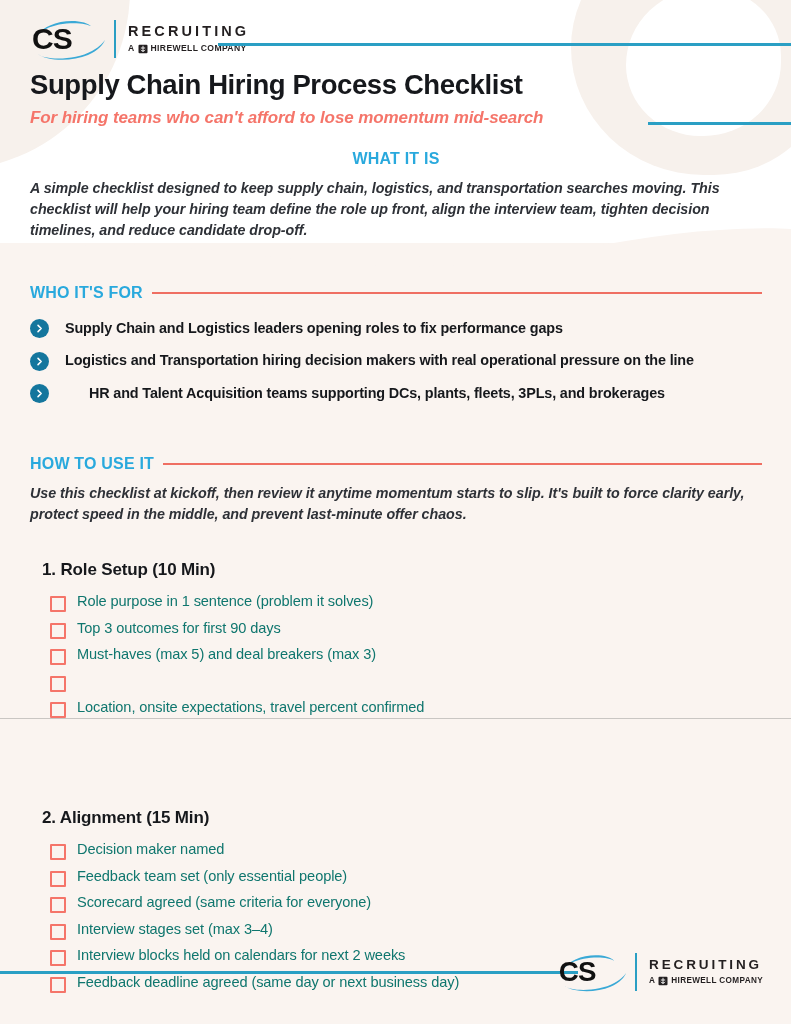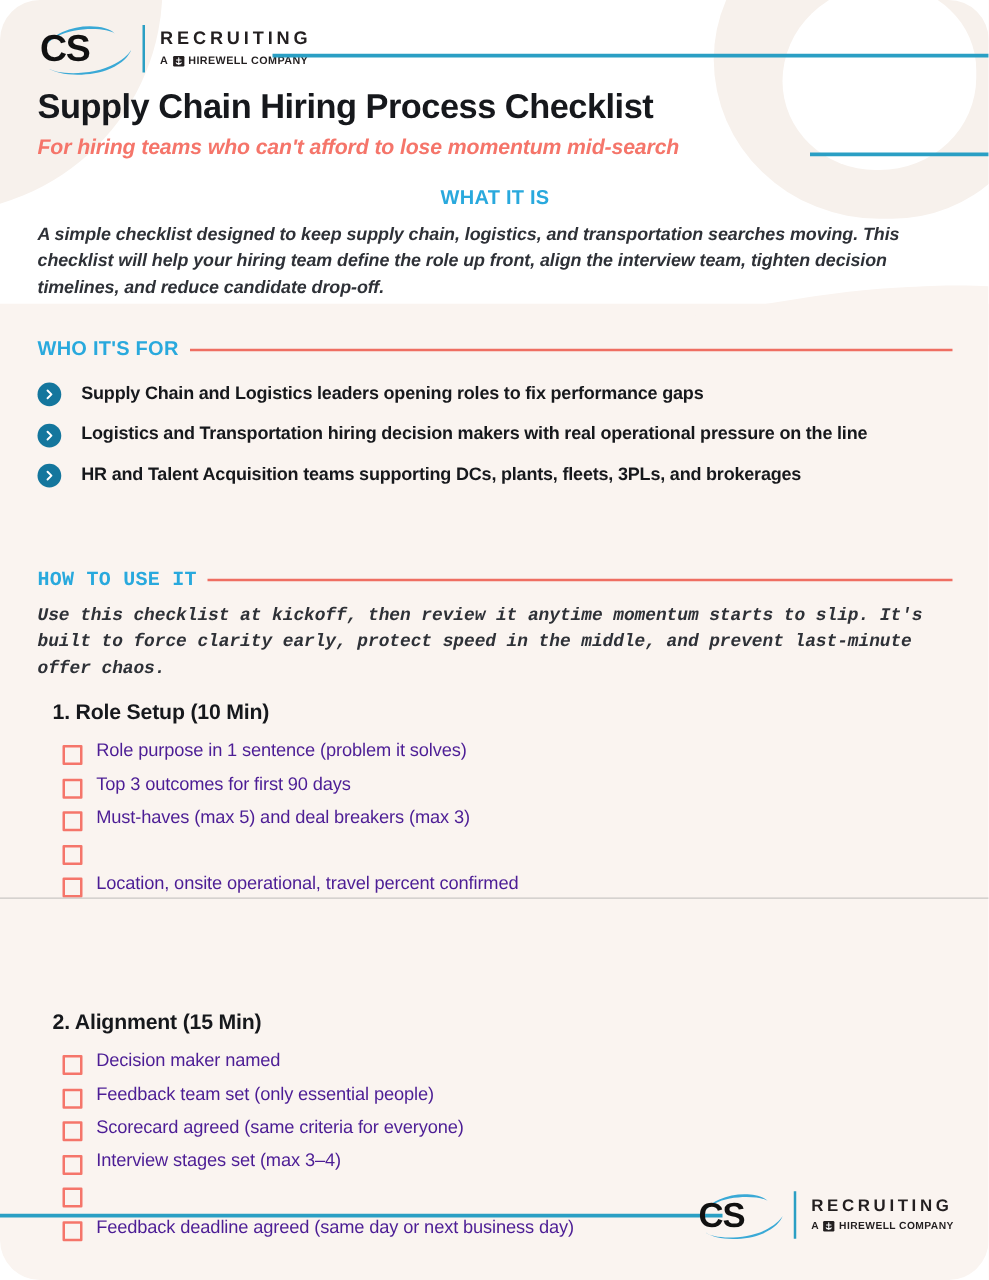--- a/index.html
+++ b/index.html
@@ -13,21 +13,20 @@
     background: #ffffff;
     overflow: hidden;
     position: relative;
   }
   .page {
     position: relative;
     width: 791px;
     height: 1024px;
     background: #ffffff;
     overflow: hidden;
-    border-radius: 32px;
   }
 
   
   .deco-layer {
     position: absolute;
     inset: 0;
     overflow: hidden;
     pointer-events: none;
   }
   .deco-topleft {
@@ -203,34 +202,34 @@
     left: 30px;
     top: 150px;
     width: 732px;
   }
   .sec-what .sec-head .label { color: #29a9dd; }
 
   
   .sec-who {
     position: absolute;
     left: 30px;
-    top: 271px;
+    top: 284px;
     width: 732px;
   }
   .who-list {
     list-style: none;
     margin: 16px 0 0 0;
     padding: 0;
   }
   .who-item {
     display: flex;
     align-items: flex-end;
     margin-bottom: 12px;
   }
-  .who-item:last-child { margin-bottom: 0; }
+  .who-item:last-child { margin-bottom: 0; gap: 24px; }
   .chev-circle {
     flex: 0 0 auto;
     width: 19px;
     height: 19px;
     border-radius: 50%;
     background: #14769d;
     display: flex;
     align-items: center;
     justify-content: center;
     margin-top: 1px;
@@ -243,21 +242,20 @@
     line-height: 1.42;
     letter-spacing: -0.15px;
   }
 
   
   .sec-how {
     position: absolute;
     left: 30px;
     top: 455px;
     width: 732px;
-    font-family: Liberation Mono, monospace;
   }
 
   
   .block {
     position: absolute;
     left: 30px;
     width: 732px;
   }
   .block-1 { top: 548px; }
   .block-2 { top: 796px; }
@@ -284,21 +282,21 @@
     height: 12px;
     border: 2px solid #f5756a;
     background: transparent;
     margin-top: 4px;
     border-radius: 1px;
   }
   .check-text {
     margin-left: 11px;
     font-size: 14.6px;
     font-weight: 400;
-    color: #4c1d95;
+    color: #0f766e;
     line-height: 1.35;
     letter-spacing: -0.1px;
   }
 
   
   .page-divider {
     position: absolute;
     left: 0;
     right: 0;
     top: 718px;
@@ -444,21 +442,21 @@
       </li>
       <li class="check-item">
         <span class="checkbox"></span>
         <span class="check-text">Must-haves (max 5) and deal breakers (max 3)</span>
       </li>
       <li class="check-item">
         <span class="checkbox"></span>
       </li>
       <li class="check-item">
         <span class="checkbox"></span>
-        <span class="check-text">Location, onsite operational, travel percent confirmed</span>
+        <span class="check-text">Location, onsite expectations, travel percent confirmed</span>
       </li>
     </ul>
   </section>
 
   <div class="page-divider"></div>
 
   <section class="block block-2">
     <h2 class="block-title">2. Alignment (15 Min)</h2>
     <ul class="check-list">
       <li class="check-item">
@@ -472,20 +470,21 @@
       <li class="check-item">
         <span class="checkbox"></span>
         <span class="check-text">Scorecard agreed (same criteria for everyone)</span>
       </li>
       <li class="check-item">
         <span class="checkbox"></span>
         <span class="check-text">Interview stages set (max 3–4)</span>
       </li>
       <li class="check-item">
         <span class="checkbox"></span>
+        <span class="check-text">Interview blocks held on calendars for next 2 weeks</span>
       </li>
       <li class="check-item">
         <span class="checkbox"></span>
         <span class="check-text">Feedback deadline agreed (same day or next business day)</span>
       </li>
     </ul>
   </section>
 
   <div class="footer">
     <div class="footer-rule"></div>

